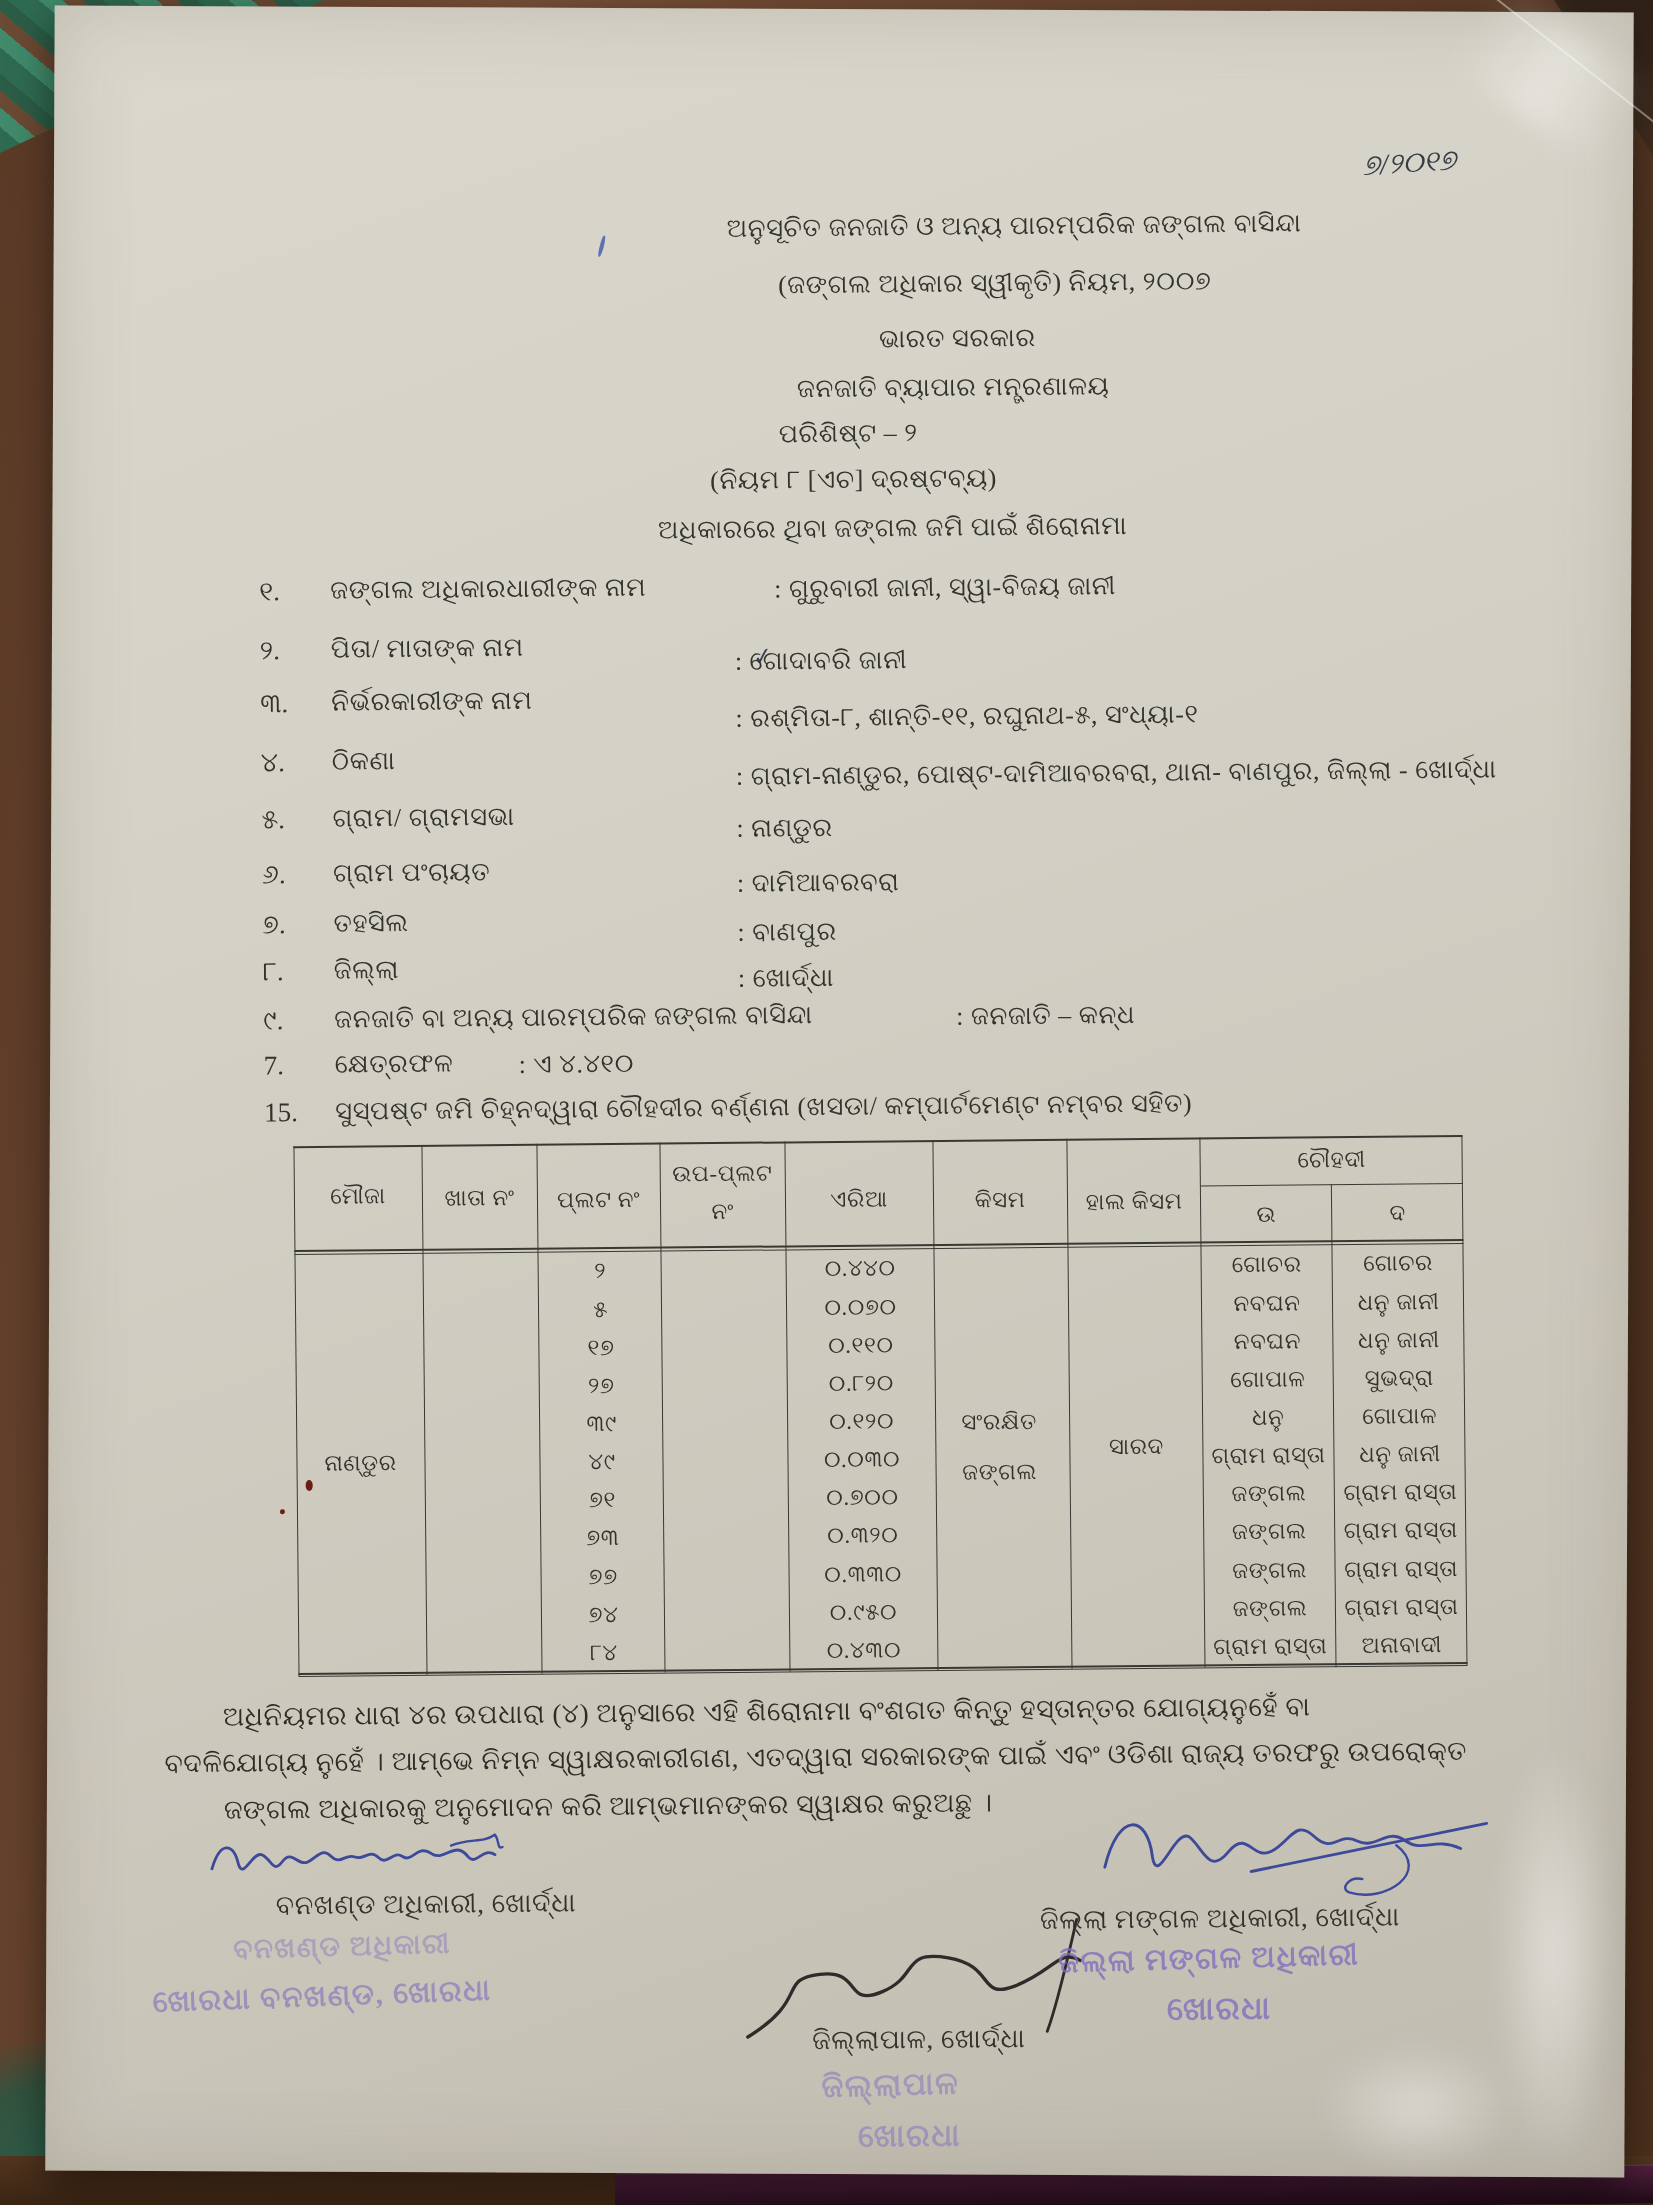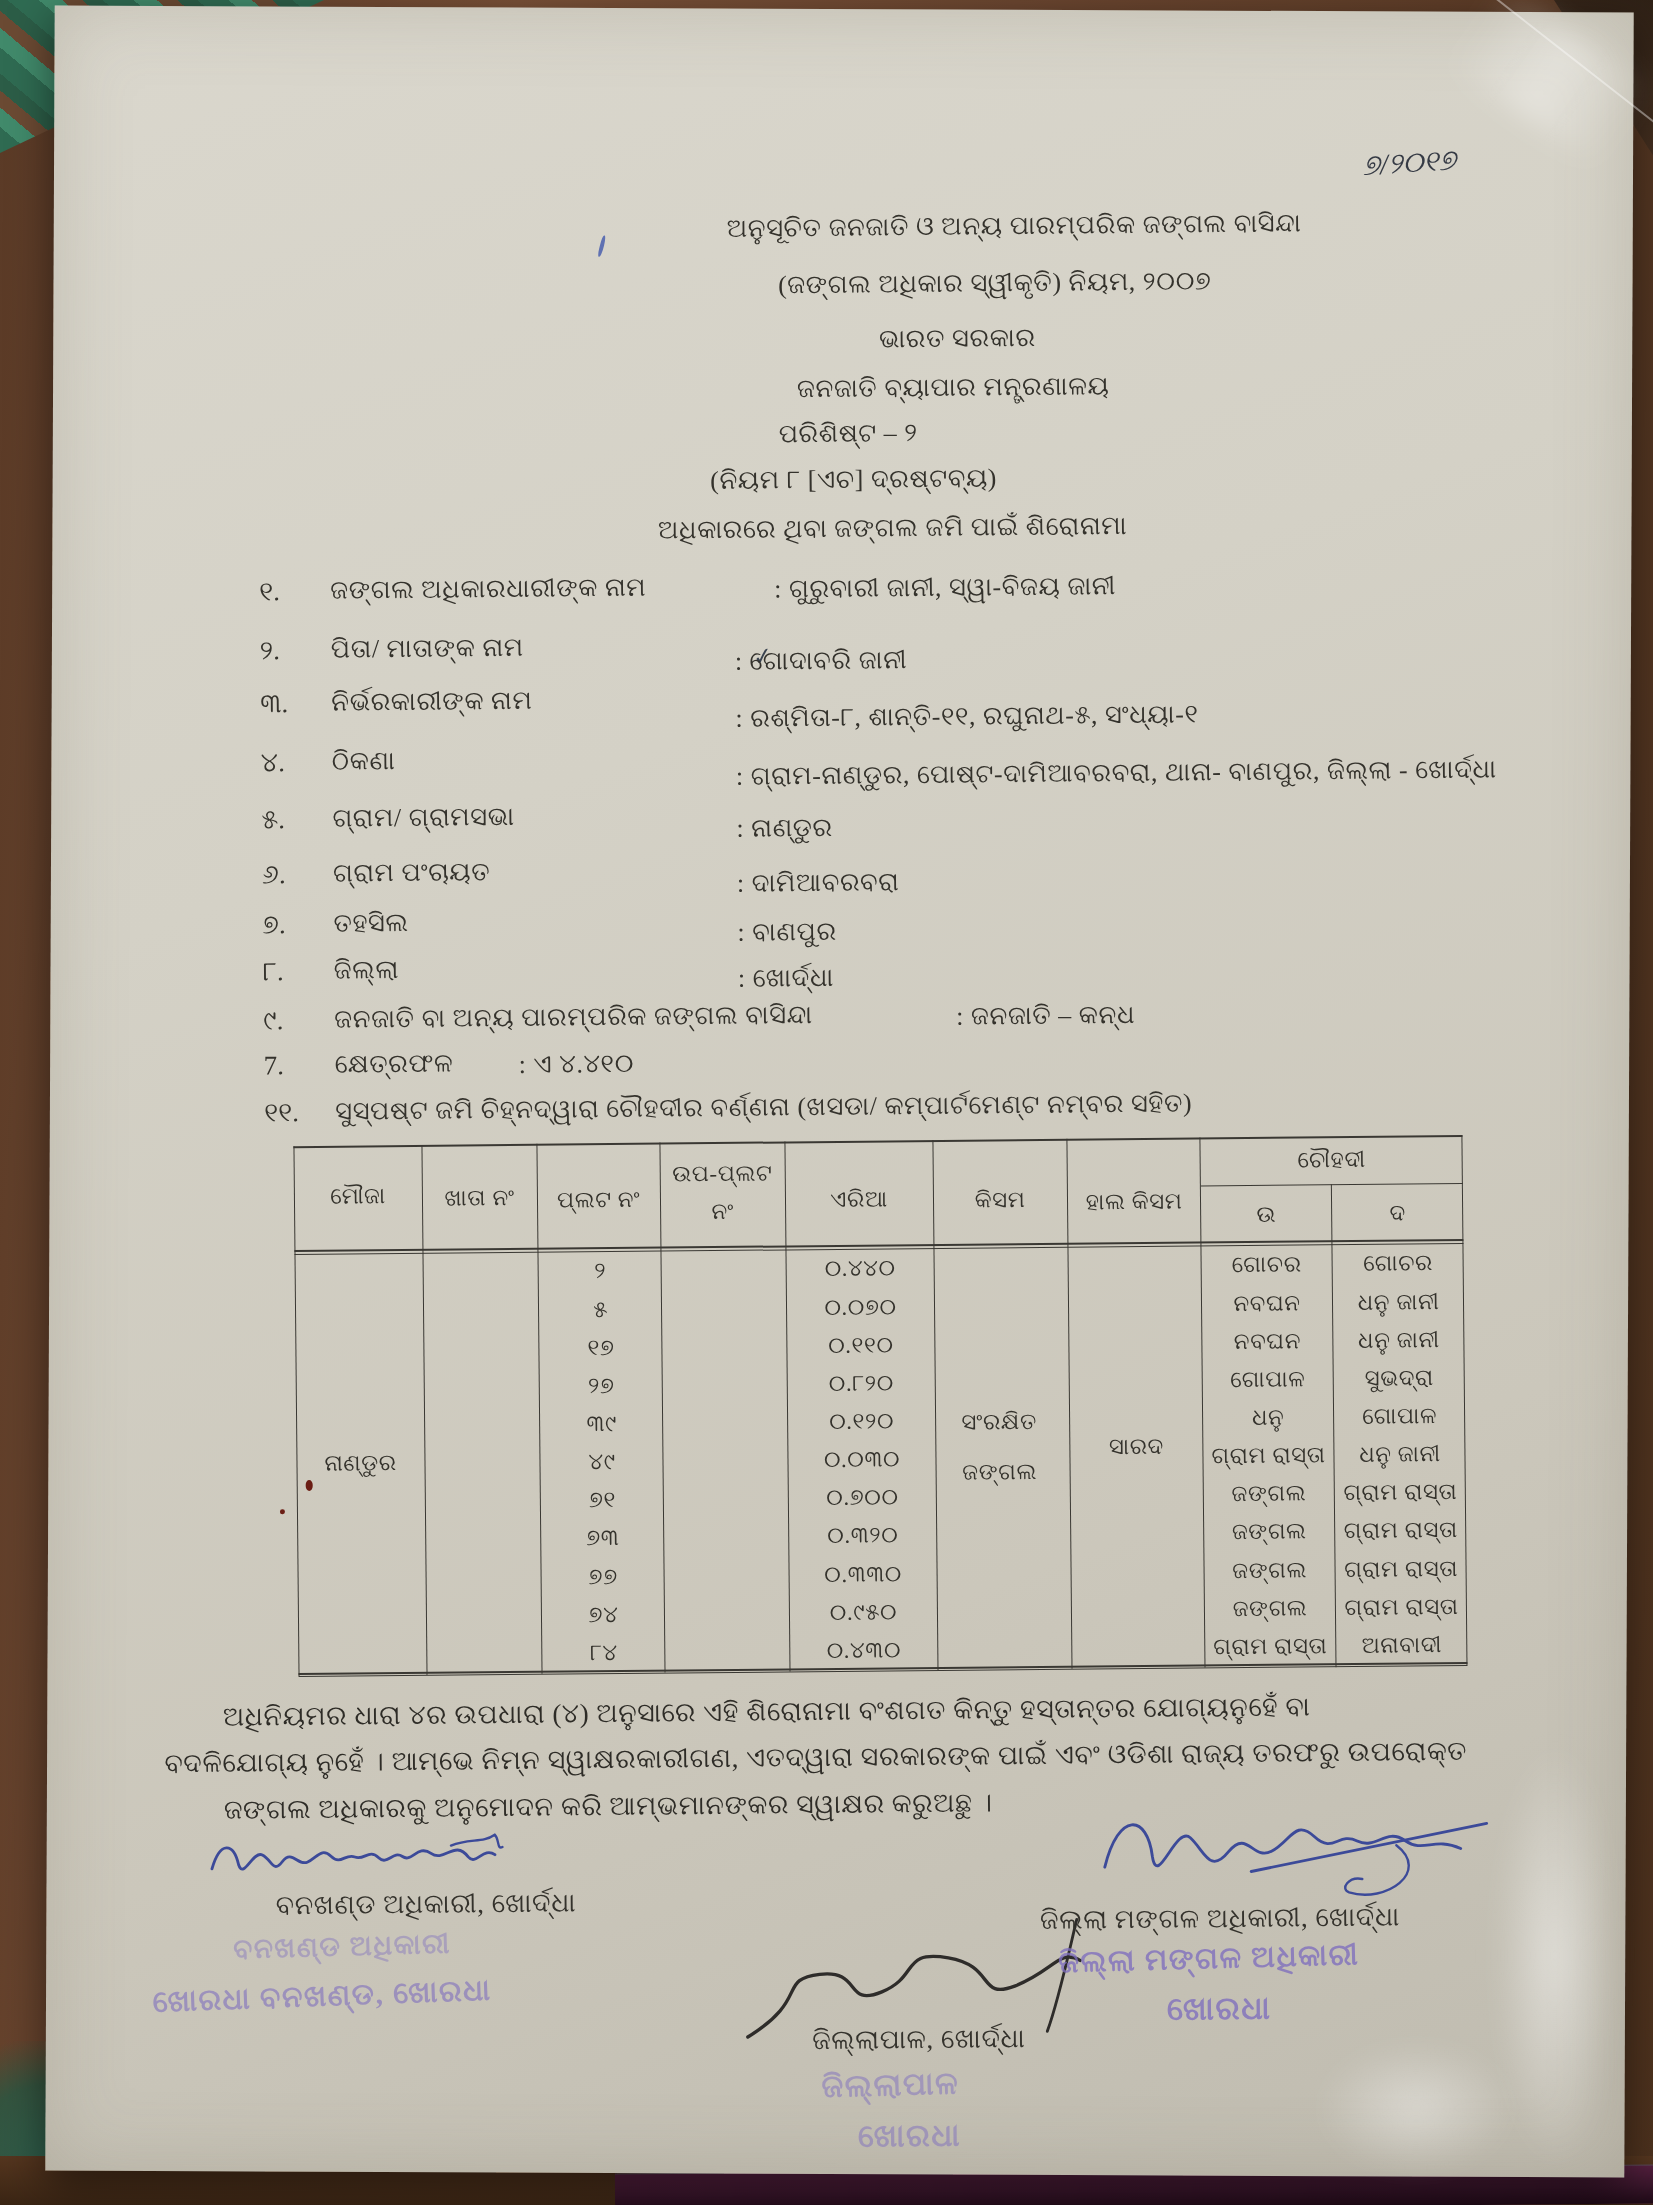--- a/index.html
+++ b/index.html
@@ -141,21 +141,21 @@
     <span class="field-no">୯.</span>
     <span class="field-label">ଜନଜାତି ବା ଅନ୍ୟ ପାରମ୍ପରିକ ଜଙ୍ଗଲ ବାସିନ୍ଦା</span>
     <span class="field-value" style="left:956px;top:2.9px;">: ଜନଜାତି – କନ୍ଧ</span>
   </div>
   <div class="t" style="left:0;top:1045px;width:1654px;">
     <span class="field-no">7.</span>
     <span class="field-label">କ୍ଷେତ୍ରଫଳ</span>
     <span class="field-value" style="left:518px;top:1.9px;">: ଏ ୪.୪୧୦</span>
   </div>
   <div class="t" style="left:0;top:1092px;width:1654px;">
-    <span class="field-no">୧୧.</span>
+    <span class="field-no">15.</span>
     <span class="field-label">ସୁସ୍ପଷ୍ଟ ଜମି ଚିହ୍ନଦ୍ୱାରା ଚୌହଦୀର ବର୍ଣ୍ଣନା (ଖସଡା/ କମ୍ପାର୍ଟମେଣ୍ଟ ନମ୍ବର ସହିତ)</span>
   </div>
 
   <div class="t tbl">
 
     <div class="line" style="left:0;top:0;width:1169px;height:1.9px;"></div>
     <div class="line" style="left:0;top:527px;width:1169px;height:1.9px;"></div>
     <div class="line" style="left:0;top:530px;width:1169px;height:1.4px;"></div>
     <div class="line" style="left:0;top:104px;width:1169px;height:1.9px;"></div>
     <div class="line" style="left:0;top:108px;width:1169px;height:1.4px;"></div>

